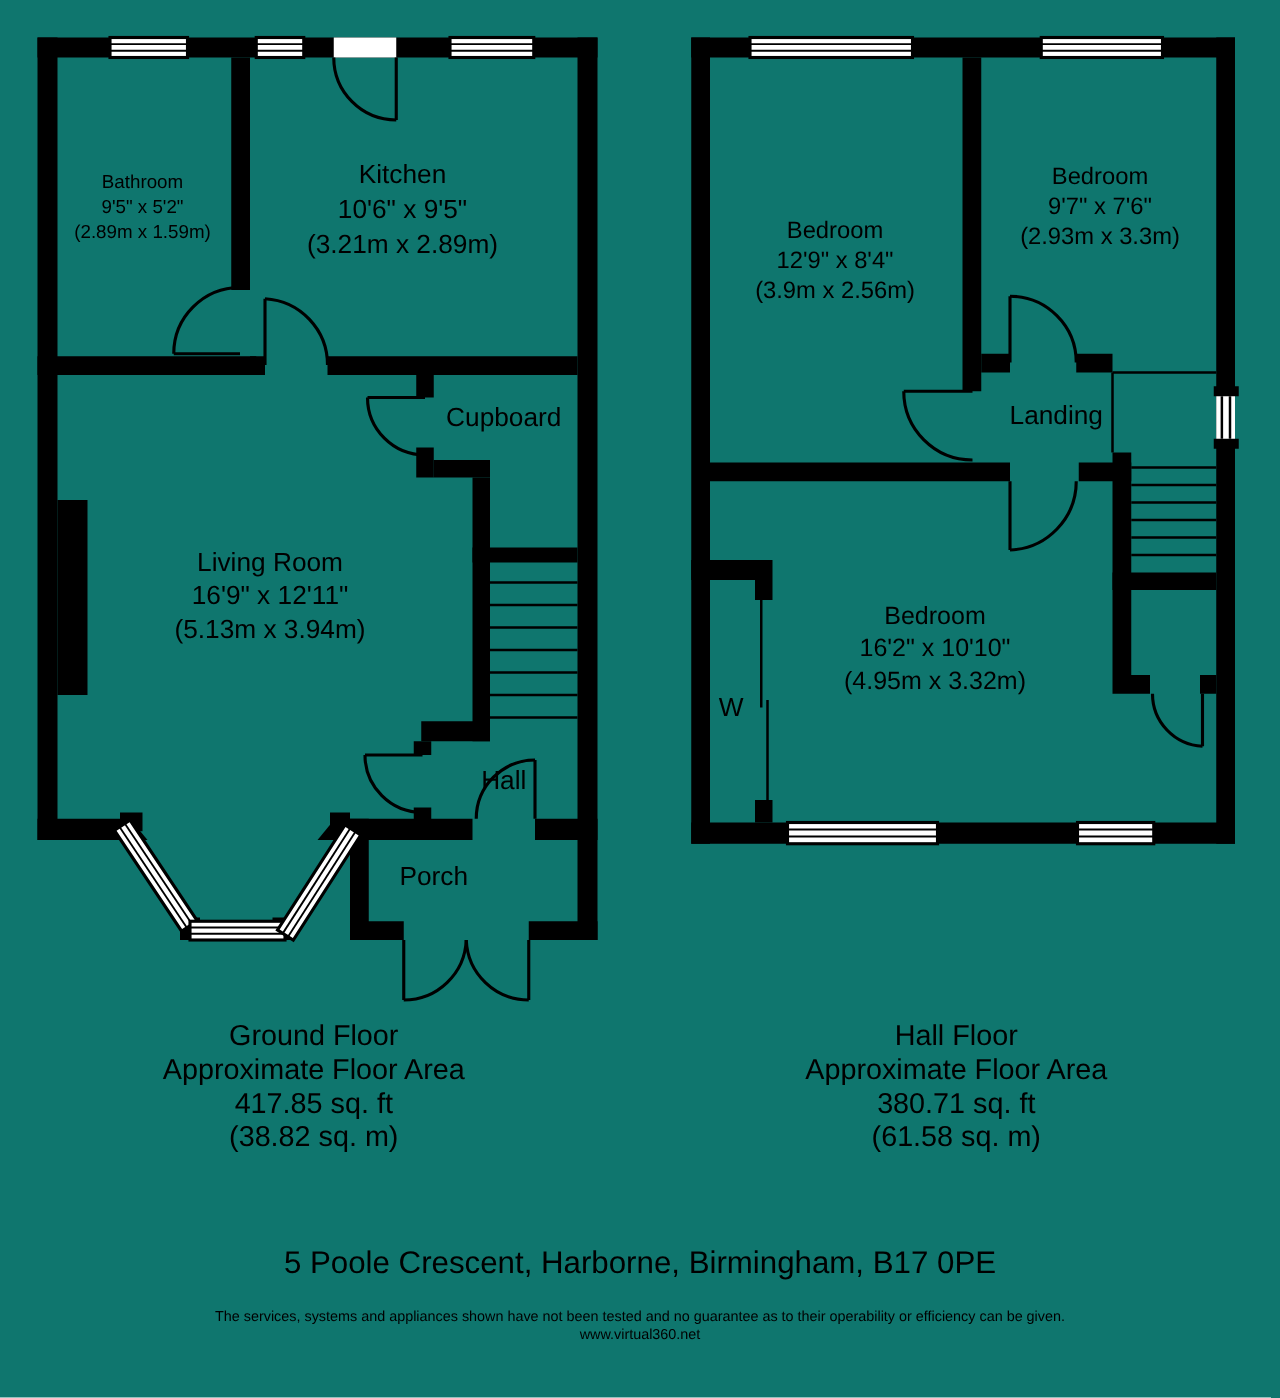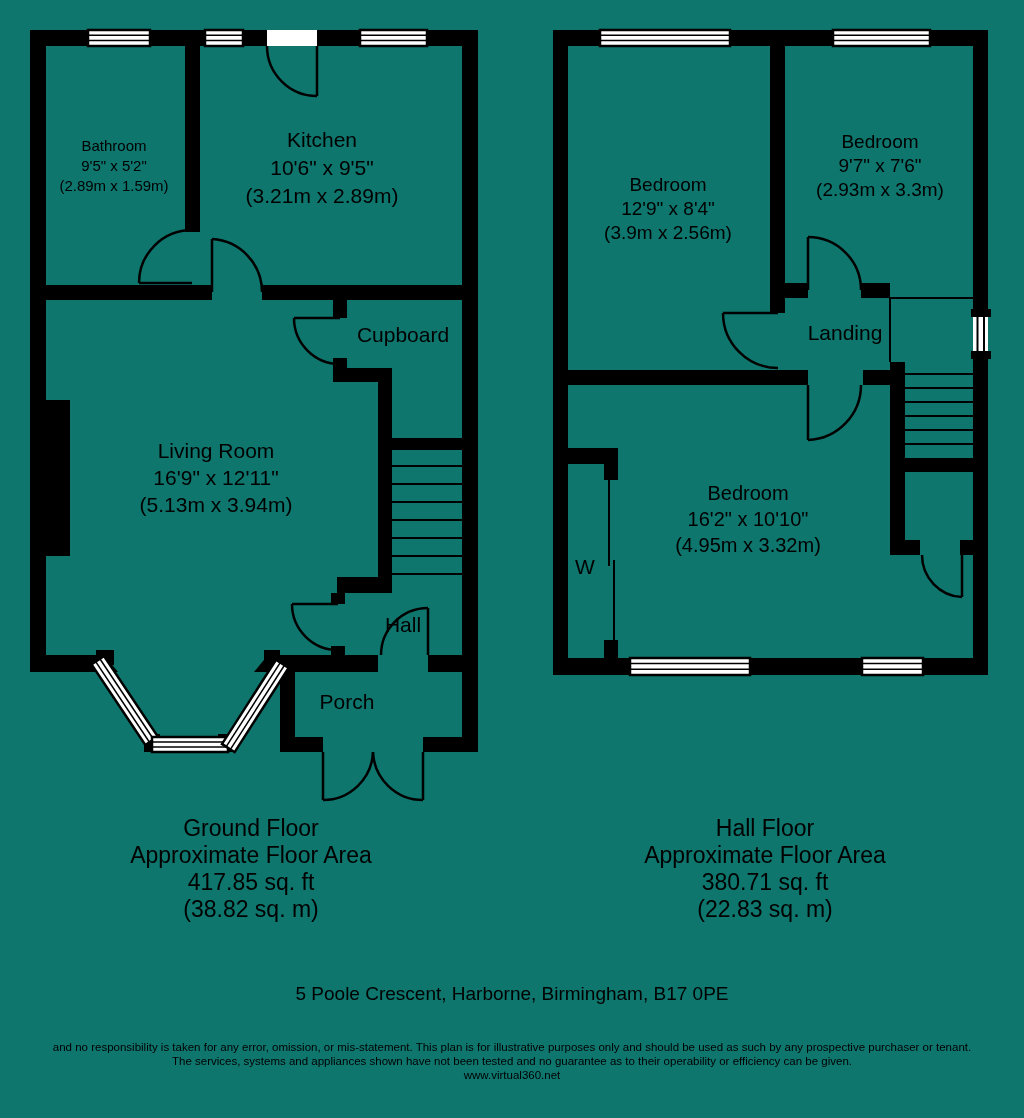--- a/index.html
+++ b/index.html
@@ -13,21 +13,21 @@
     text-align:center; white-space:nowrap; color:#000;
   }
   .room-3l div { display:block; }
   .lbl-bathroom { font-size:15px; line-height:20px; }
   .lbl-kitchen  { font-size:21px; line-height:28px; }
   .lbl-living   { font-size:21px; line-height:27px; }
   .lbl-bed1, .lbl-bed2 { font-size:19px; line-height:24px; }
   .lbl-bed3     { font-size:20px; line-height:26px; }
   .lbl-single   { font-size:21px; line-height:24px;text-align:center; }
   .summary      { font-size:23px; line-height:27px; }
-  .address      { font-size:19px; line-height:30px; }
+  .address      { font-size:25px; line-height:30px;margin-top:16px; }
   .disclaimer   { font-size:11.5px; line-height:14px; }
 </style>
 </head>
 <body>
 
 <div id="page">
 
   <svg id="plan-svg" width="1024" height="1118" viewBox="0 0 1024 1118">
 
     <g>
@@ -267,24 +267,23 @@
   <div class="plan-label summary" style="left:251px; top:869px;">
     <div>Ground Floor</div>
     <div>Approximate Floor Area</div>
     <div>417.85 sq. ft</div>
     <div>(38.82 sq. m)</div>
   </div>
   <div class="plan-label summary" style="left:765px; top:869px;">
     <div>Hall Floor</div>
     <div>Approximate Floor Area</div>
     <div>380.71 sq. ft</div>
-    <div>(22.83 sq. m)</div>
+    <div>(61.58 sq. m)</div>
   </div>
 
   <div class="plan-label address" style="left:512px; top:994px;">5 Poole Crescent, Harborne, Birmingham, B17 0PE</div>
 
   <div class="plan-label disclaimer" style="left:512px; top:1061px;">
-    <div>and no responsibility is taken for any error, omission, or mis-statement. This plan is for illustrative purposes only and should be used as such by any prospective purchaser or tenant.</div>
     <div>The services, systems and appliances shown have not been tested and no guarantee as to their operability or efficiency can be given.</div>
     <div>www.virtual360.net</div>
   </div>
 
 </div>
 
 </body></html>

